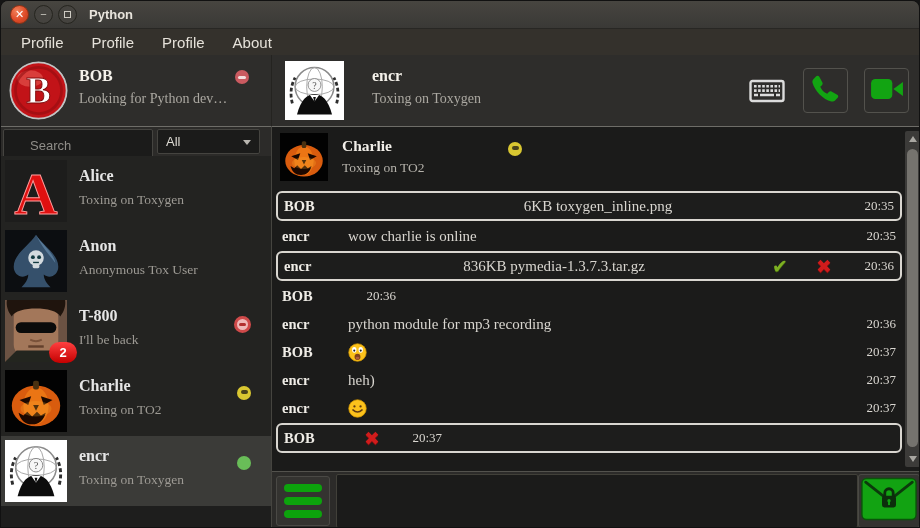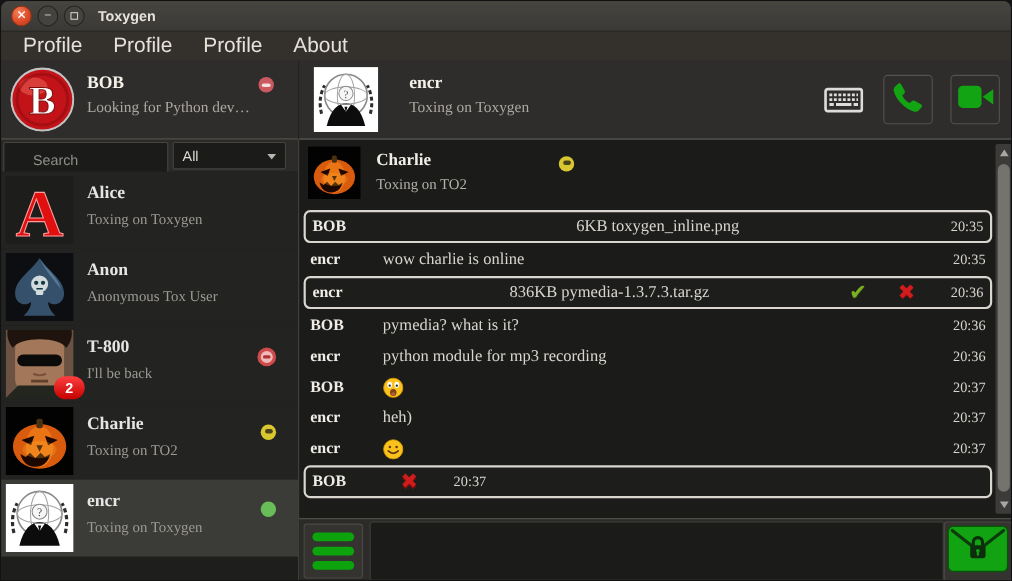--- a/index.html
+++ b/index.html
@@ -15,21 +15,21 @@
   .wbtn { width:19px; height:19px; border-radius:50%; display:flex; align-items:center; justify-content:center;
     font-size:11px; line-height:1; cursor:pointer; }
   .wbtn.close { background:radial-gradient(circle at 35% 30%, #f2825b, #df4b28 55%, #b23a1c); border:1px solid #8e3317; color:#fff; font-weight:bold; }
   .wbtn.minmax { background:#45433f; border:1px solid #26251f; color:#cfccc4; }
   .wbtn .sq { width:7px; height:7px; border:1.5px solid #cfccc4; display:block; }
   .win-title { color:#e8e4dc; font-weight:bold; font-size:13px; margin-left:12px; }
 
   
   .menubar { position:absolute; left:0; top:28px; width:100%; height:26px; background:#34312c;
     display:flex; align-items:center; padding-left:6px; }
-  .menu-item { color:#e6e2da; font-size:19px; padding:0 14px; height:100%; display:flex; align-items:center; cursor:pointer;text-align:right; }
+  .menu-item { color:#e6e2da; font-size:15px; padding:0 14px; height:100%; display:flex; align-items:center; cursor:pointer;text-align:right; }
 
   
   .profile-box { position:absolute; left:0; top:54px; width:270px; height:72px; background:#2e2d2b; border-bottom:1px solid #6e6d68; }
   .peer-box    { position:absolute; left:270px; top:54px; width:650px; height:72px; background:#2e2d2b; border-bottom:1px solid #6e6d68; border-left:1px solid #242320; }
   .avatar { overflow:hidden; }
   .avatar svg { display:block; }
   .pf-avatar { position:absolute; left:8px; top:6px; width:59px; height:59px; border-radius:50%; }
   .peer-avatar { position:absolute; left:13px; top:6px; width:59px; height:59px; }
   .pf-name { position:absolute; left:78px; top:12px; font-family:"Liberation Serif","DejaVu Serif",serif; font-weight:bold; font-size:16px; color:#f4f1ea; }
   .pf-status { position:absolute; left:78px; top:36px; font-family:"Liberation Serif","DejaVu Serif",serif; font-size:14px; color:#aba8a1; }
@@ -127,21 +127,21 @@
 <div class="app">
 
   <div class="titlebar">
     <div class="winbtns">
       <div class="wbtn close">✕</div>
       <div class="wbtn minmax">−</div>
       <div class="wbtn minmax">
           <span class="sq"></span>
         </div>
     </div>
-    <div class="win-title">Toxygen</div>
+    <div class="win-title">Python</div>
   </div>
 
   <nav class="menubar" id="menubar">
       <span class="menu-item">Profile</span>
       <span class="menu-item">Profile</span>
       <span class="menu-item">Profile</span>
       <span class="menu-item">About</span>
     </nav>
 
   <section class="profile-box">
@@ -337,21 +337,20 @@
           </div>
           <div class="msg-row file file-pending">
             <span class="m-name">encr</span>
             <span class="m-file">836KB pymedia-1.3.7.3.tar.gz</span>
             <span class="act check">✔</span>
             <span class="act xmark">✖</span>
             <span class="m-time">20:36</span>
           </div>
           <div class="msg-row">
             <span class="m-name">BOB</span>
-            <span class="m-text">pymedia? what is it?</span>
             <span class="m-time">20:36</span>
           </div>
           <div class="msg-row">
             <span class="m-name">encr</span>
             <span class="m-text">python module for mp3 recording</span>
             <span class="m-time">20:36</span>
           </div>
           <div class="msg-row">
             <span class="m-name">BOB</span>
             <span class="m-text">

